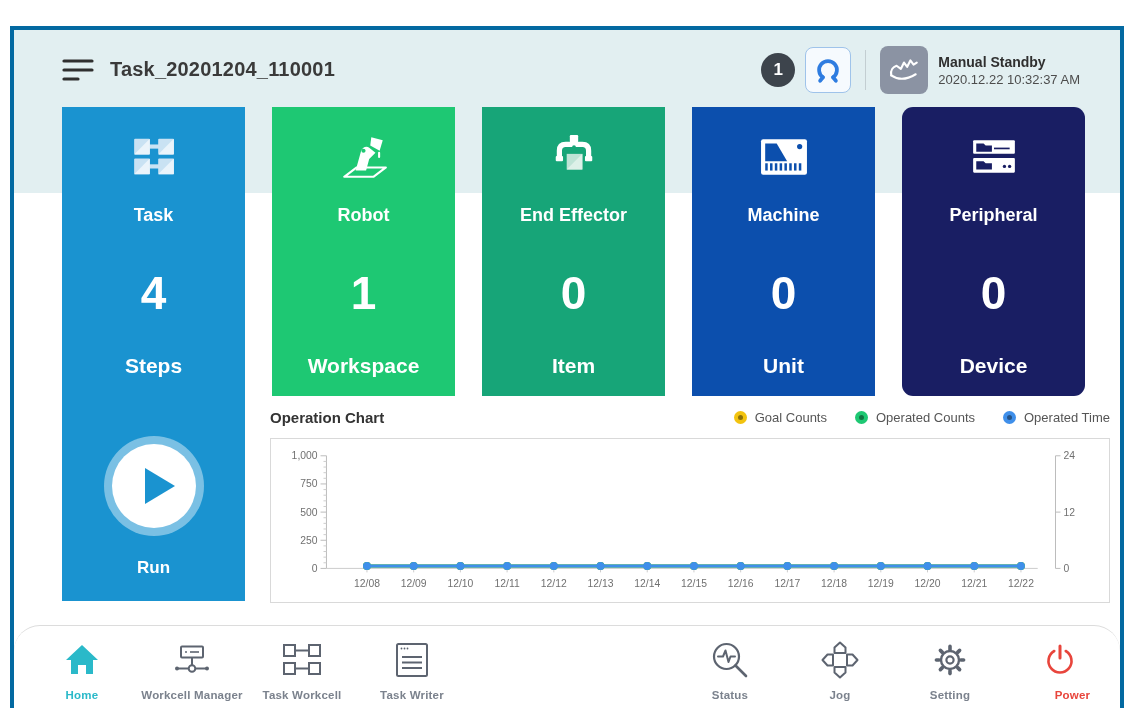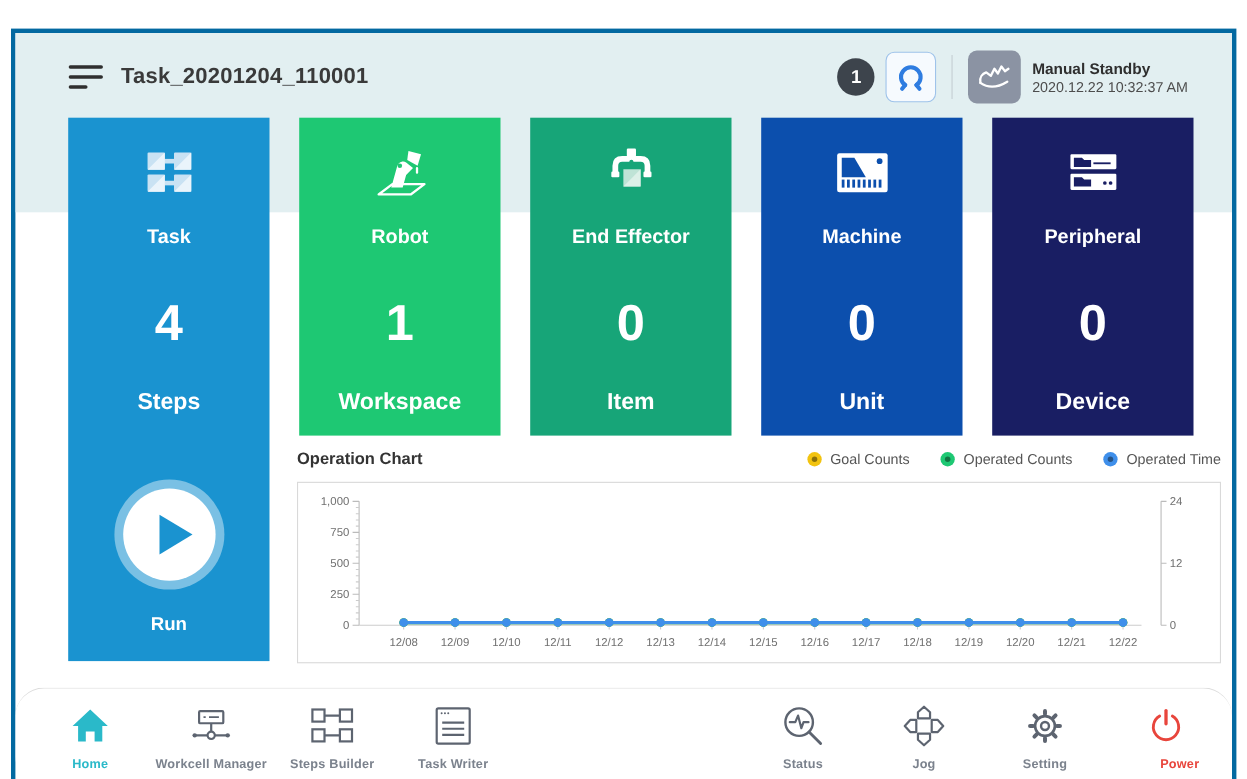--- a/index.html
+++ b/index.html
@@ -178,21 +178,21 @@
           <rect x="32.6" y="26" width="2.4" height="7"></rect>
           <rect x="37.2" y="26" width="2.4" height="7"></rect>
         </g>
       </svg>
     </div>
     <div class="card-label">Machine</div>
     <div class="card-value">0</div>
     <div class="card-unit">Unit</div>
   </div>
 
-  <div class="card card-h" style="left: 888px; background: rgb(25, 30, 99);">
+  <div class="card card-h" style="left: 888px; background: rgb(25, 30, 99); border-radius: 11px;">
     <div class="card-icon">
       <svg viewBox="0 0 46 42" width="48" height="44">
         <rect x="3" y="5" width="40" height="13" rx="1" fill="#ffffff"></rect>
         <rect x="3" y="22" width="40" height="14" rx="1" fill="#ffffff"></rect>
         <path d="M6,8 h7 l2,2 h6 v6 H6 Z" fill="#191e63"></path>
         <path d="M6,25 h7 l2,2 h6 v6 H6 Z" fill="#191e63"></path>
         <rect x="23" y="12" width="15" height="1.6" fill="#191e63"></rect>
         <circle cx="33" cy="30" r="1.6" fill="#191e63"></circle>
         <circle cx="38" cy="30" r="1.6" fill="#191e63"></circle>
       </svg>
@@ -373,21 +373,21 @@
             <g stroke="#5d6470" stroke-width="2" fill="none">
               <rect x="3" y="3" width="11" height="11"></rect>
               <rect x="28" y="3" width="11" height="11"></rect>
               <rect x="3" y="21" width="11" height="11"></rect>
               <rect x="28" y="21" width="11" height="11"></rect>
               <line x1="14" y1="8.5" x2="28" y2="8.5"></line>
               <line x1="14" y1="26.5" x2="28" y2="26.5"></line>
             </g>
           </svg>
         </span>
-        <span class="nav-label">Steps Builder</span>
+        <span class="nav-label">Task Workcell</span>
       </div>
       <div class="nav-item">
         <span class="nav-icon">
           <svg viewBox="0 0 36 36" width="36" height="36">
             <rect x="3" y="2" width="30" height="32" rx="1.5" stroke="#5d6470" stroke-width="2" fill="none"></rect>
             <circle cx="7.5" cy="6.5" r="0.9" fill="#5d6470"></circle>
             <circle cx="10.5" cy="6.5" r="0.9" fill="#5d6470"></circle>
             <circle cx="13.5" cy="6.5" r="0.9" fill="#5d6470"></circle>
             <g stroke="#5d6470" stroke-width="2">
               <line x1="8" y1="15" x2="28" y2="15"></line>

